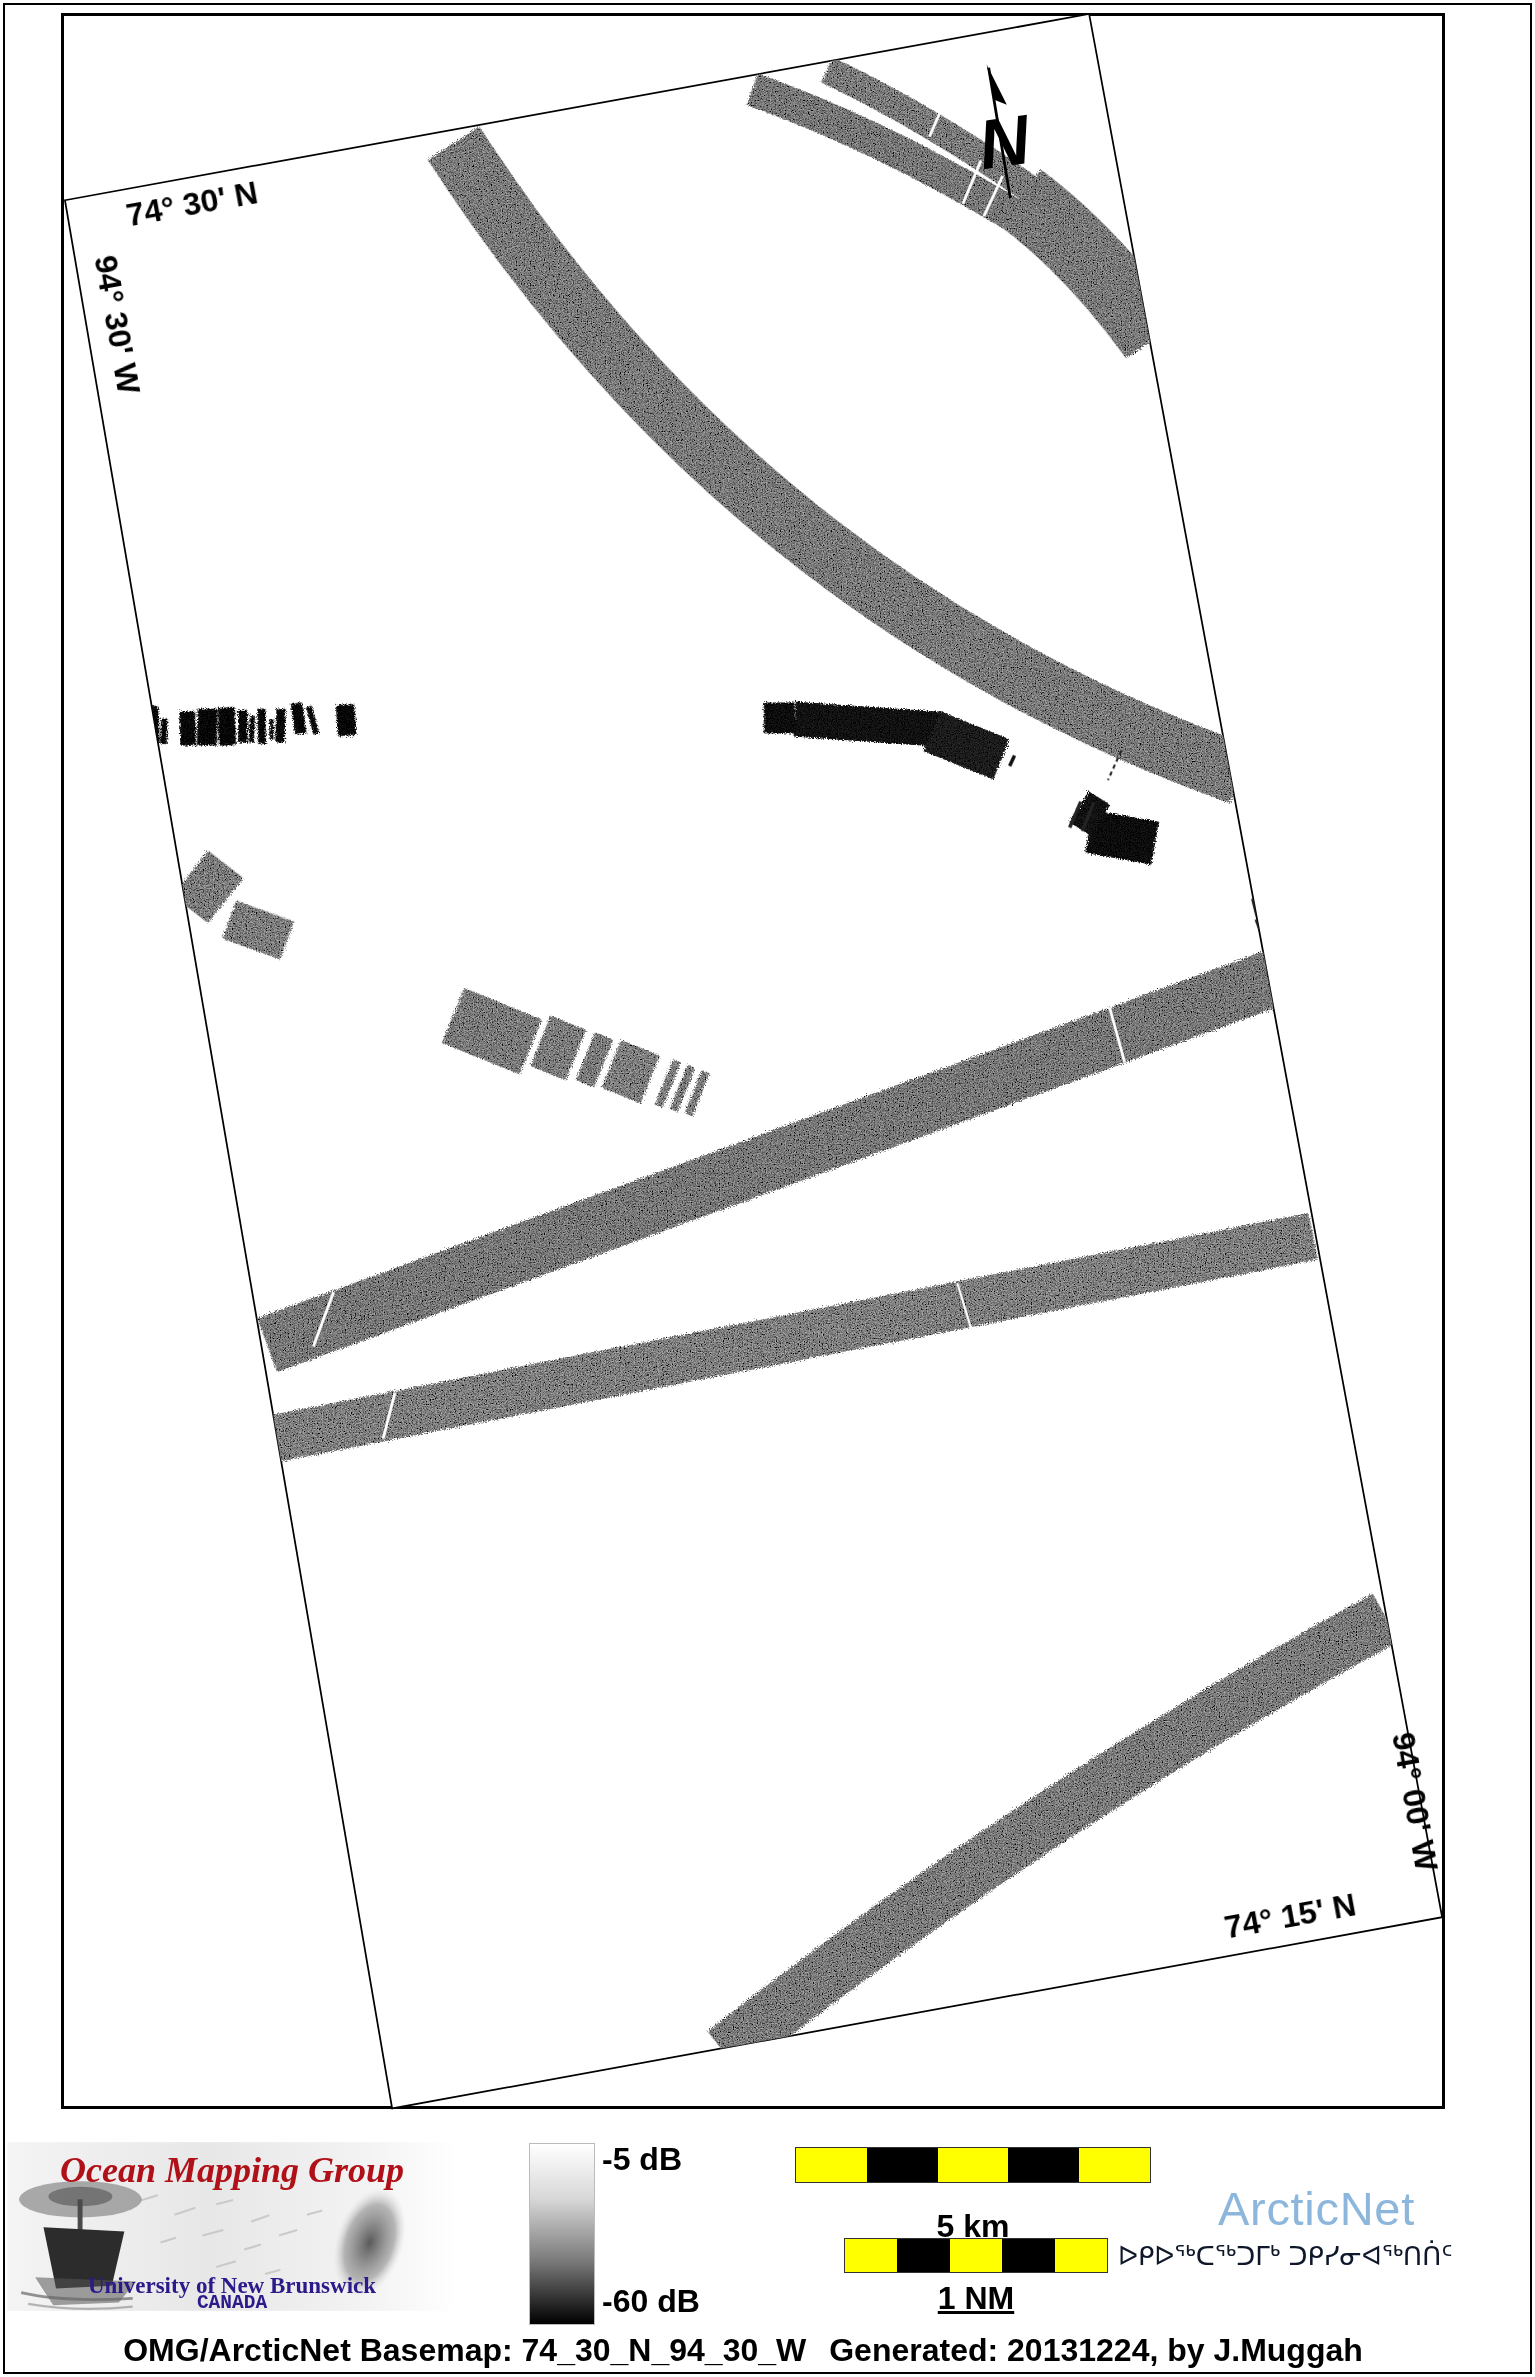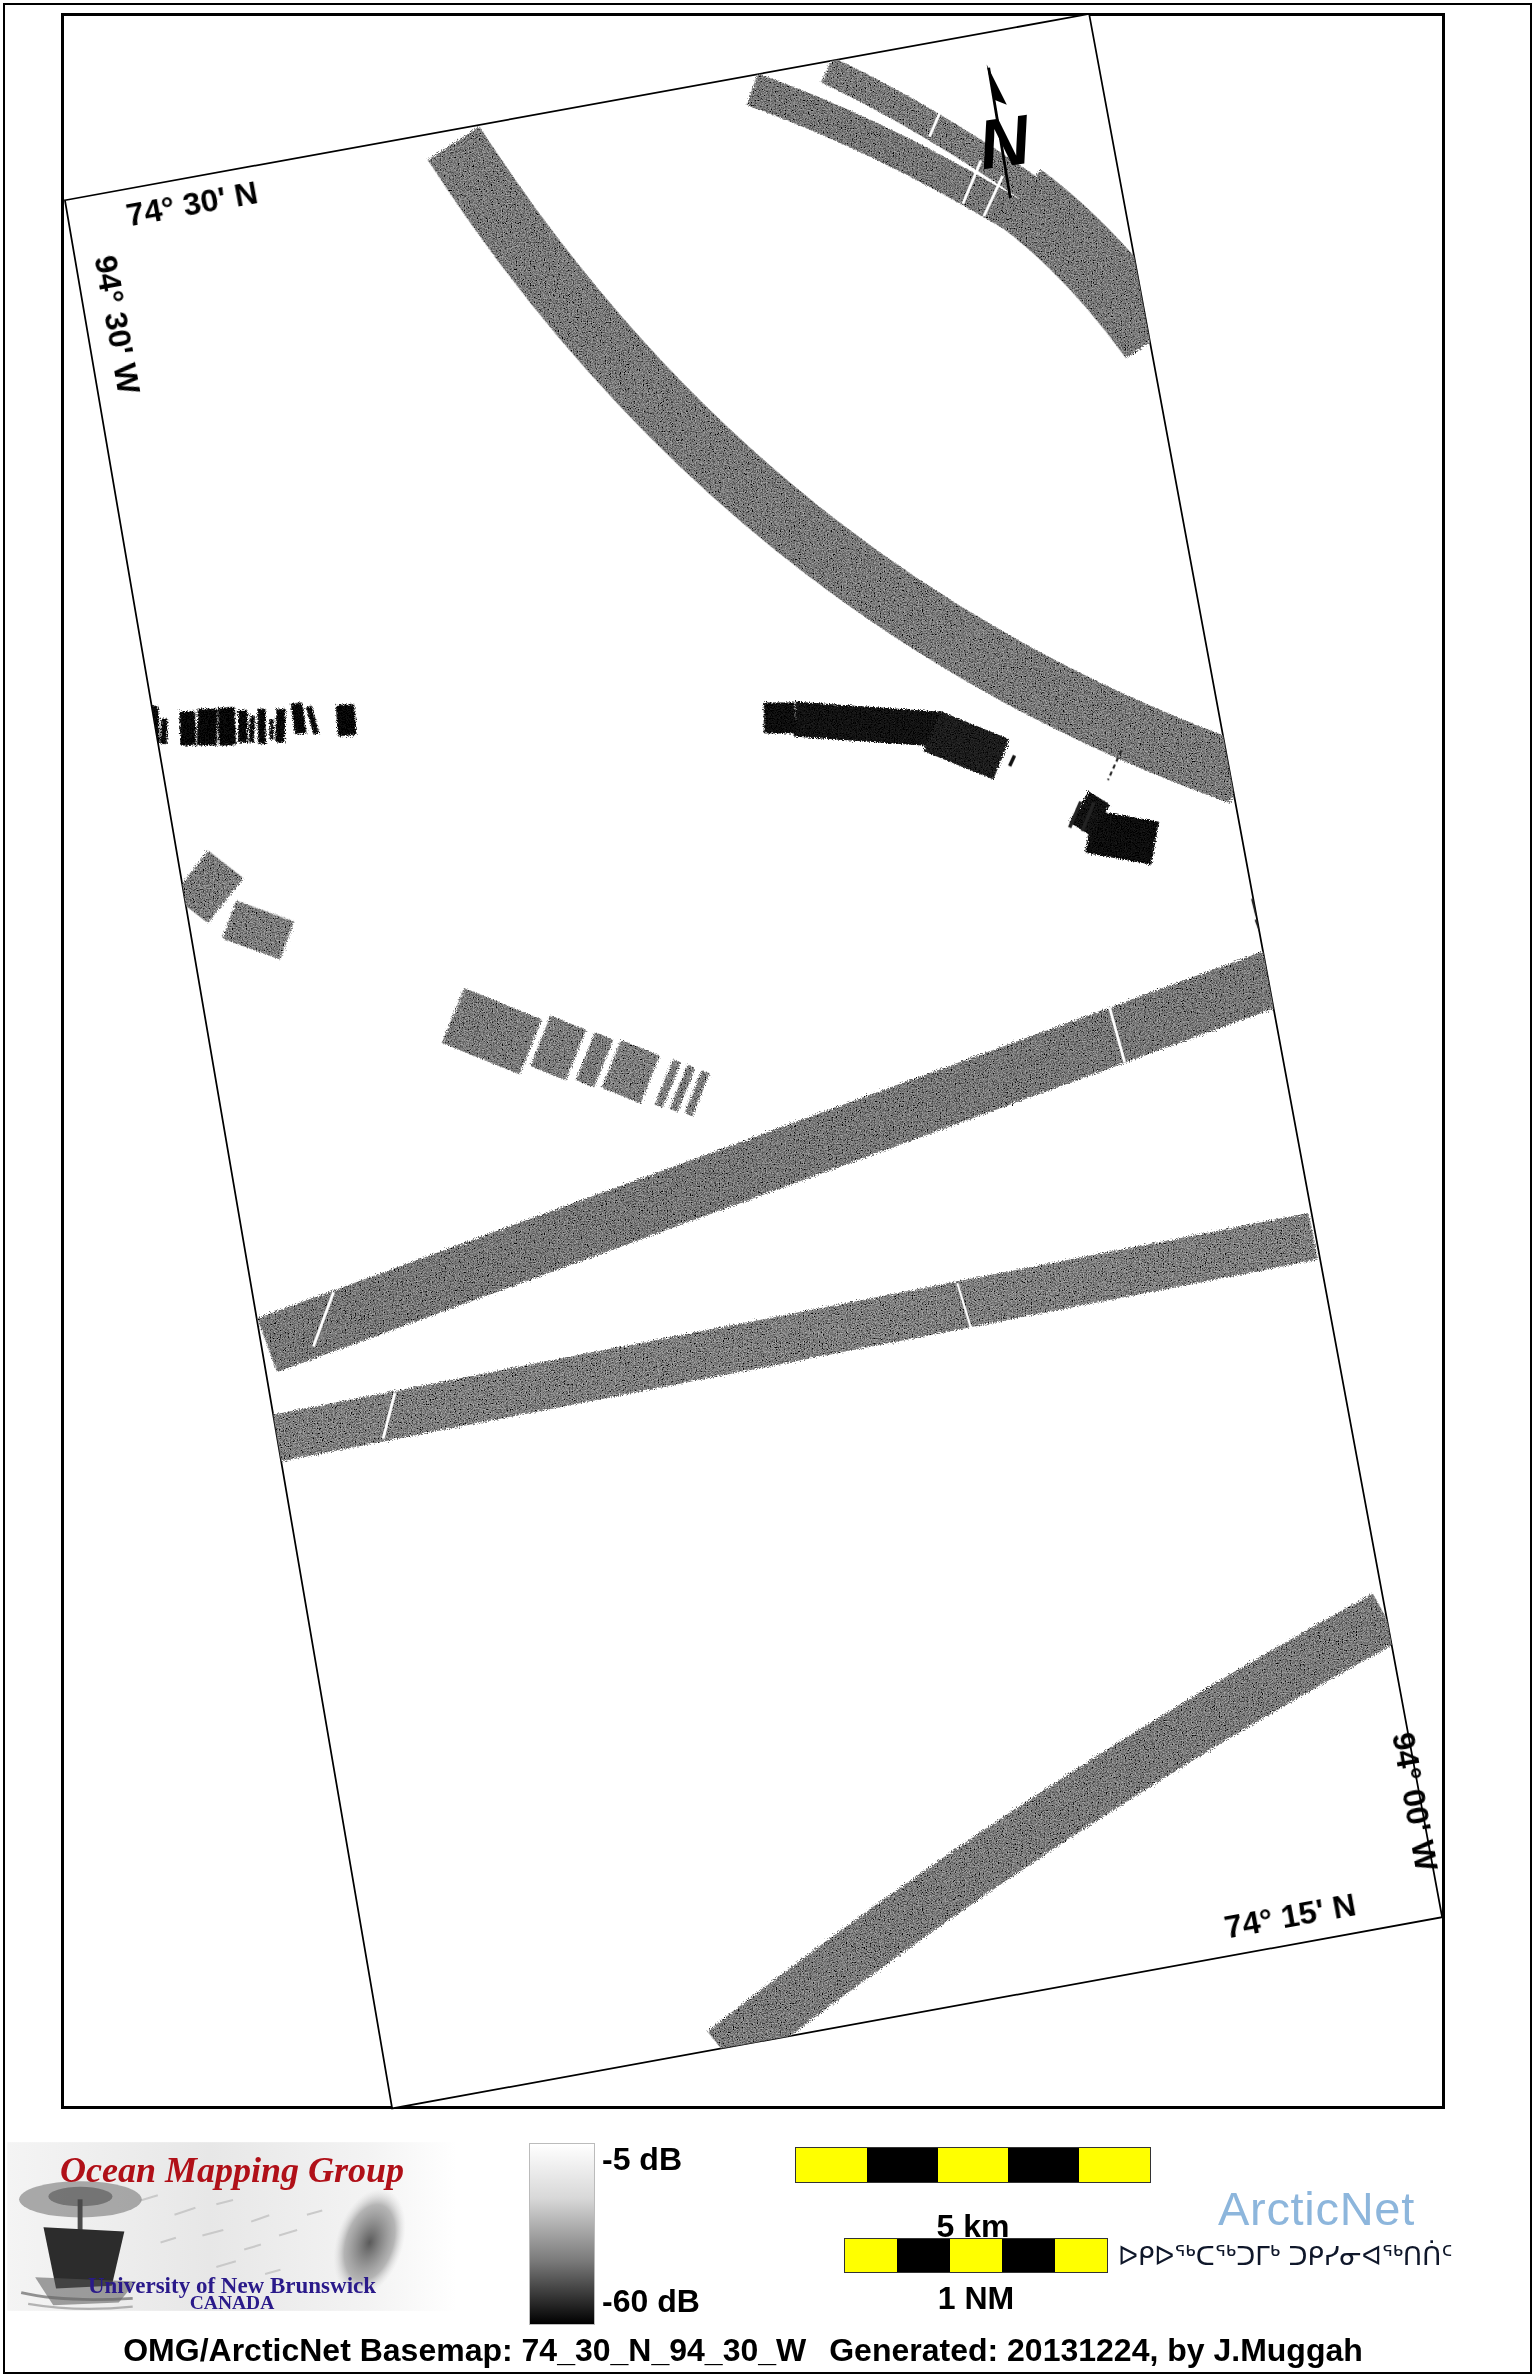--- a/index.html
+++ b/index.html
@@ -29,21 +29,21 @@
             border:0.7px solid #bbb;}
   .cb-label-top{position:absolute;left:602px;top:26.5px;font-size:32px;font-weight:bold;white-space:nowrap;}
   .cb-label-bottom{position:absolute;left:602px;top:169px;font-size:32px;font-weight:bold;white-space:nowrap;}
   .scalebar{position:absolute;display:flex;border:1.4px solid #333;box-sizing:border-box;}
   .scalebar .cell{flex:1 1 0;height:100%;}
   .sb-km{left:795px;top:33px;width:356px;height:36px;}
   .sb-nm{left:844px;top:124px;width:264px;height:35px;}
   .sb-km-label{position:absolute;left:795px;top:75px;width:356px;text-align:center;
                font-size:32px;font-weight:bold;margin-top:19px;}
   .sb-nm-label{position:absolute;left:844px;top:166px;width:264px;text-align:center;
-               font-size:32px;font-weight:bold;}
+               font-size:32px;font-weight:bold;text-decoration:underline;}
   .arcticnet{position:absolute;left:1218px;top:67px;font-size:47px;letter-spacing:0.7px;}
   .syllabics{position:absolute;left:1118px;top:127px;font-size:26px;
              font-family:"DejaVu Sans",sans-serif;}
   .caption{position:absolute;left:0px;top:218px;width:1486px;display:flex;
            justify-content:center;gap:23px;font-size:32px;font-weight:bold;white-space:nowrap;}
 </style>
 </head>
 <body>
 
 <div class="outer-border"></div>
@@ -158,21 +158,21 @@
         <rect x="101" y="88" width="7" height="44" fill="#4a4a4a"></rect>
         <polygon points="52,128 168,134 150,212 70,216" fill="#2c2c2c"></polygon>
         <polygon points="40,200 185,206 160,236 66,240" fill="#555" opacity="0.55"></polygon>
         <path d="M20 222 q60 14 160 8" stroke="#666" stroke-width="4" fill="none" opacity="0.7"></path>
         <path d="M30 238 q70 12 150 4" stroke="#888" stroke-width="3" fill="none" opacity="0.6"></path>
       </g>
       <ellipse cx="520" cy="150" rx="48" ry="80" transform="rotate(18 520 150)" fill="url(#rblob)"></ellipse>
     </svg>
     <div class="logo-title" style="color: rgb(176, 16, 24);">Ocean Mapping Group</div>
     <div class="logo-sub" style="color: rgb(42, 26, 138);">University of New Brunswick</div>
-    <div class="logo-country" style="color: rgb(42, 26, 138);">CANADA</div>
+    <div class="logo-country" style="color: rgb(42, 26, 138); font-family: Liberation Mono, monospace;">CANADA</div>
   </div>
 
   <div class="colorbar"></div>
   <div class="cb-label-top">-5 dB</div>
   <div class="cb-label-bottom">-60 dB</div>
 
   <div class="scalebar sb-km">
       <div class="cell" style="background: rgb(255, 255, 0);"></div>
       <div class="cell" style="background: rgb(0, 0, 0);"></div>
       <div class="cell" style="background: rgb(255, 255, 0);"></div>

